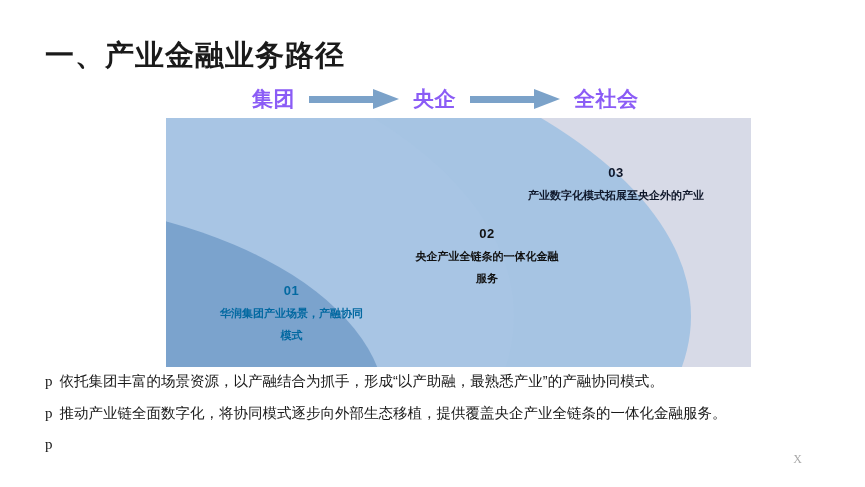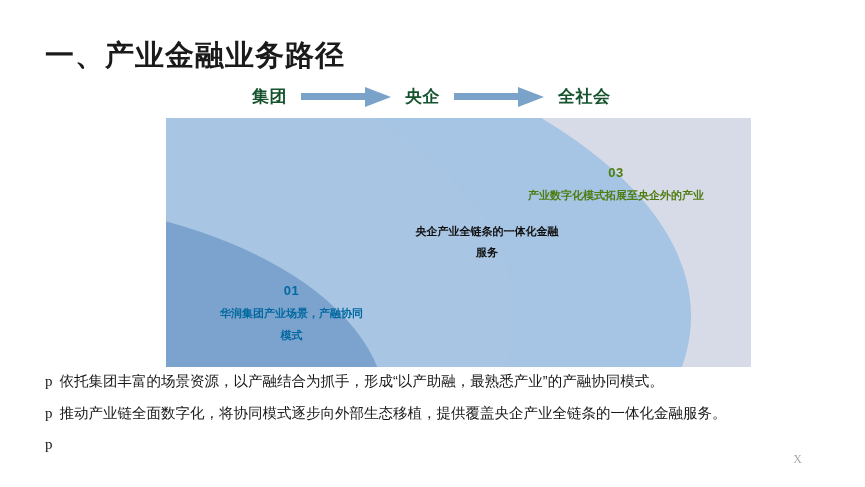--- a/index.html
+++ b/index.html
@@ -30,23 +30,23 @@
   
   .flow-row {
     position: absolute;
     left: 252px;
     top: 85px;
     display: flex;
     align-items: center;
     gap: 14px;
   }
   .flow-label {
-    font-size: 17px;
-    font-weight: bold;
-    color: #14532d;
+    font-size: 21px;
+    font-weight: bold;
+    color: #8b5cf6;
     white-space: nowrap;
     letter-spacing: 0.5px;
   }
   .flow-arrow {
     position: relative;
     width: 90px;
     height: 14px;
     display: flex;
     align-items: center;
   }
@@ -130,21 +130,21 @@
     left: 195px;
     top: 103px;
     width: 252px;
     color: #111111;
   }
   
   .zone-03 {
     left: 325px;
     top: 42px;
     width: 250px;
-    color: #4d7c0f;
+    color: #0f172a;
   }
 
   
   .bullets {
     position: absolute;
     left: 45px;
     top: 372px;
     width: 790px;
   }
   .bullet {
@@ -200,20 +200,21 @@
   <div class="arc arc-outer"></div>
   <div class="arc arc-middle"></div>
   <div class="arc arc-inner"></div>
 
   <div class="zone-text zone-03">
     <div class="zone-num">03</div>
     <div class="zone-line">产业数字化模式拓展至央企外的产业</div>
   </div>
 
   <div class="zone-text zone-02">
+    <div class="zone-num">02</div>
     <div class="zone-line">央企产业全链条的一体化金融</div>
     <div class="zone-line">服务</div>
   </div>
 
   <div class="zone-text zone-01">
     <div class="zone-num">01</div>
     <div class="zone-line">华润集团产业场景，产融协同</div>
     <div class="zone-line">模式</div>
   </div>
 </div>

